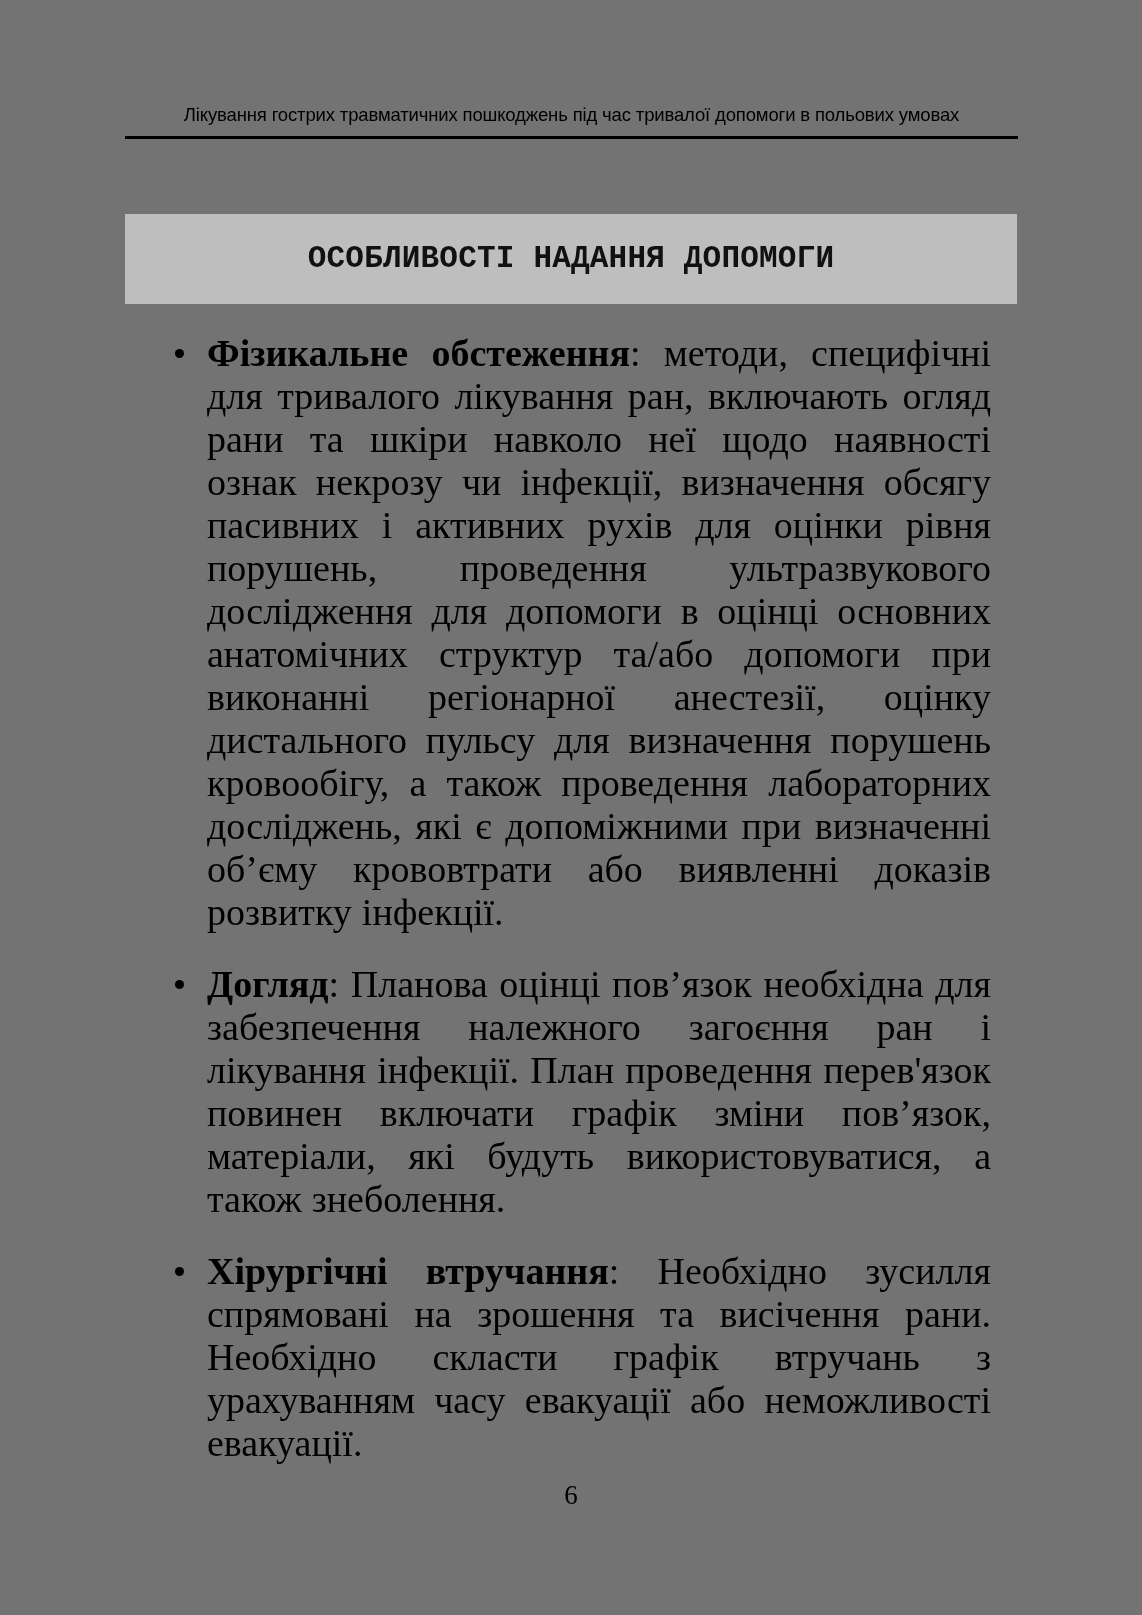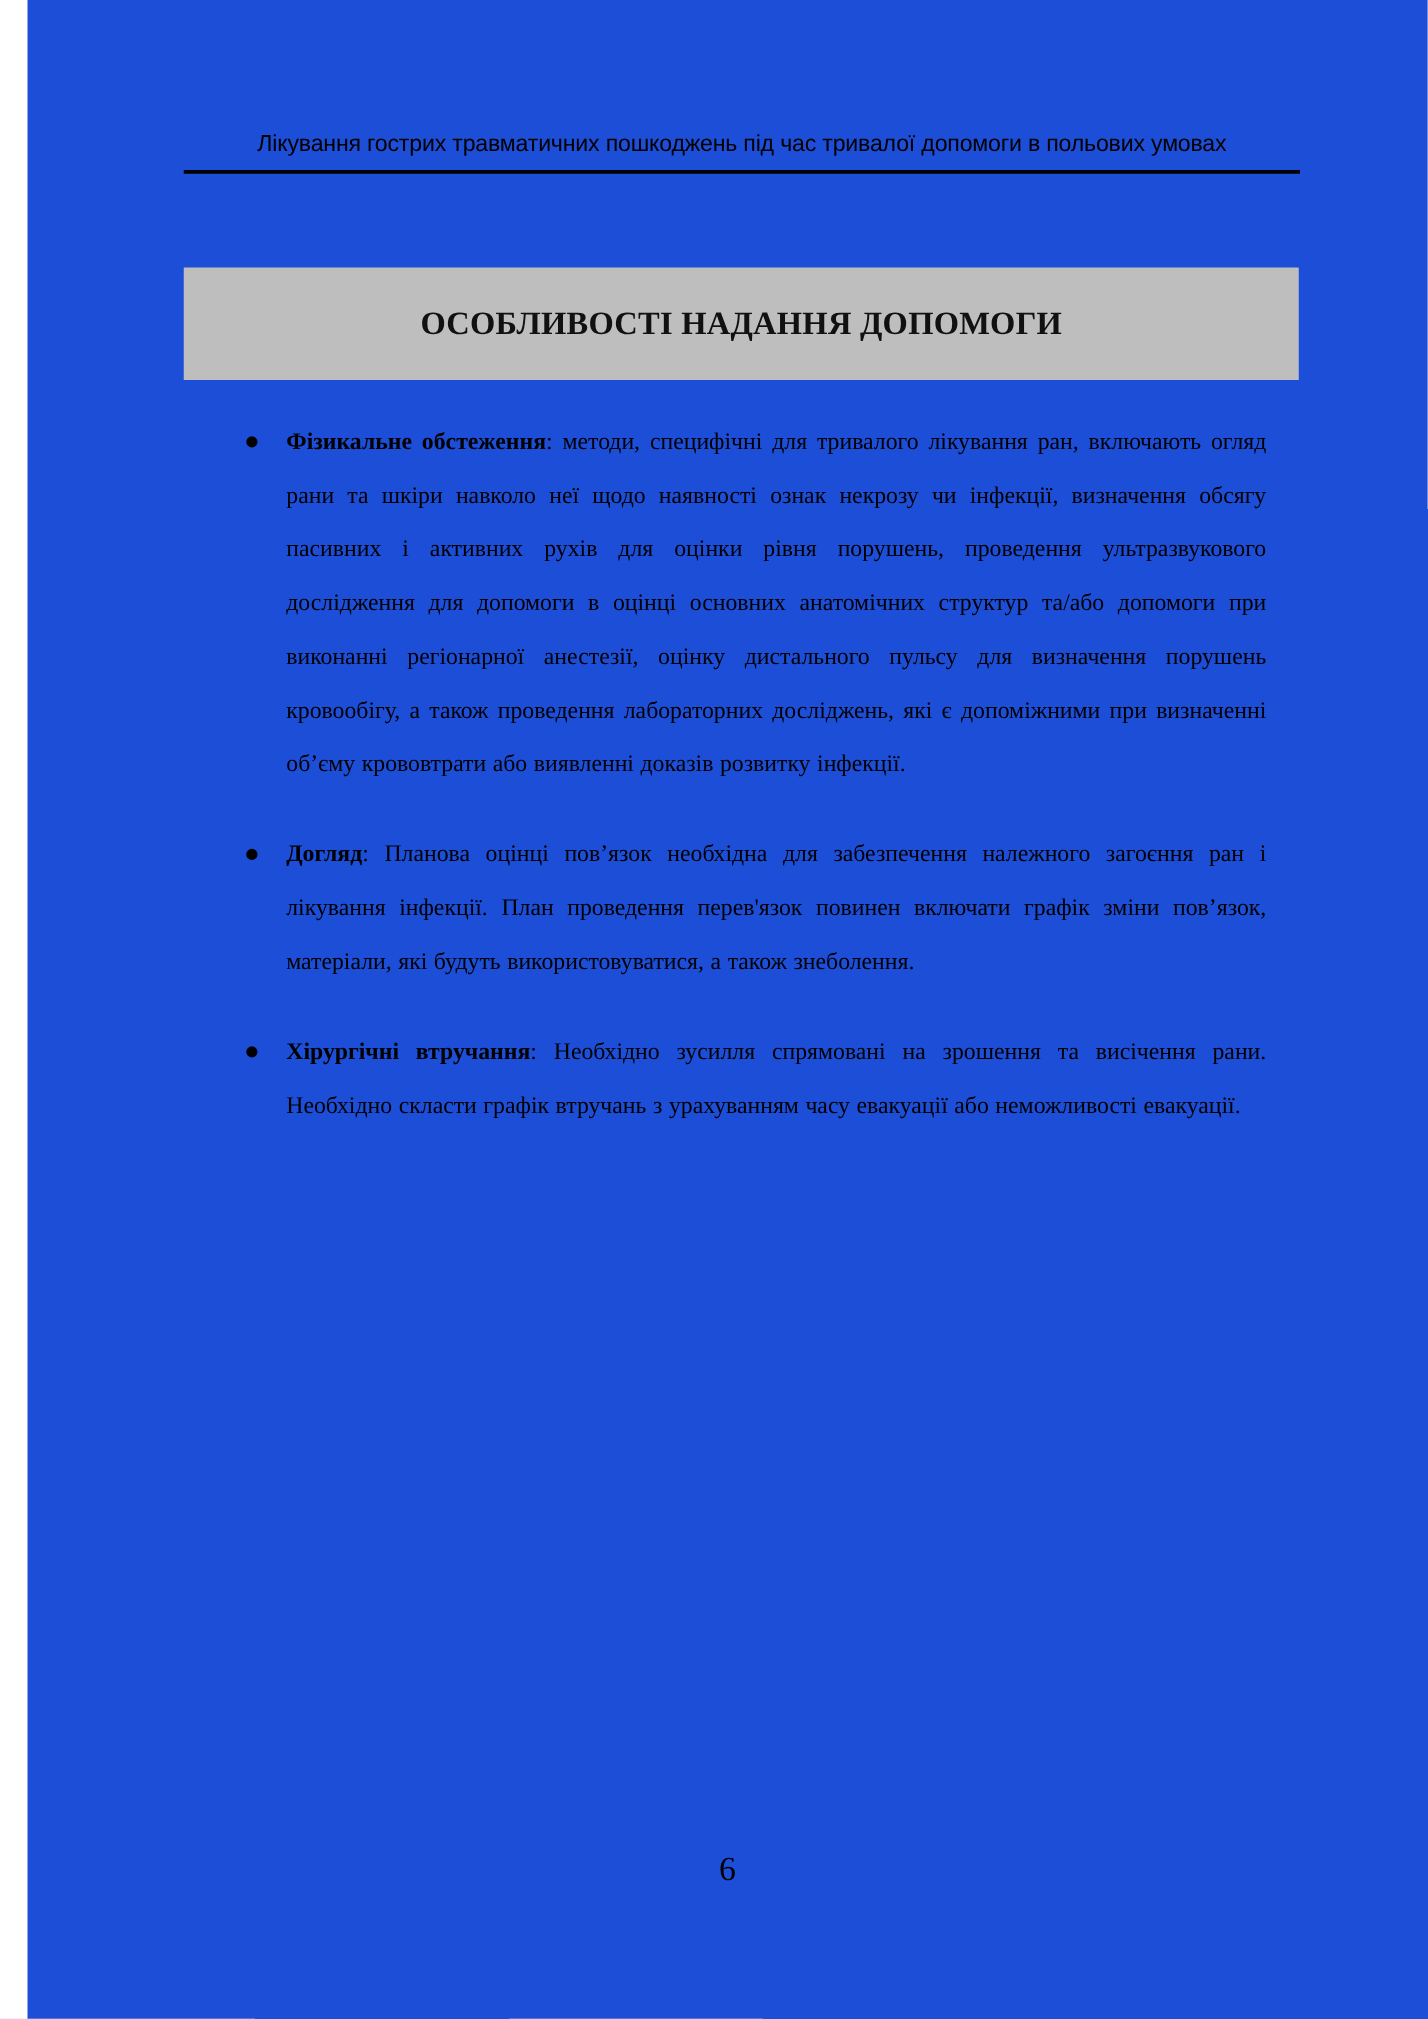--- a/index.html
+++ b/index.html
@@ -13,22 +13,21 @@
     height: 1615px;
     position: relative;
     font-family: "Liberation Serif", "DejaVu Serif", serif;
     color: #000000;
     overflow: hidden;
   }
 
   .page {
     position: absolute;
     inset: 0;
-    background: #1d4ed8;
-    margin-left: 22px;
+    background: #737373;
   }
 
   
   .running-header {
     position: absolute;
     left: 125px;
     top: 104px;
     width: 893px;
     font-family: "Liberation Sans", "DejaVu Sans", sans-serif;
     font-size: 18.5px;
@@ -54,23 +53,23 @@
     top: 214px;
     width: 892px;
     height: 90px;
     background: #bebebe;
     display: flex;
     flex-direction: column;
     align-items: center;
     justify-content: center;
   }
   .title-line {
-    font-family: Liberation Serif, serif;
+    font-family: Liberation Mono, monospace;
     font-weight: bold;
-    font-size: 26px;
+    font-size: 31px;
     line-height: 1.33;
     letter-spacing: 0.2px;
     text-align: center;
     color: #111111;
     white-space: nowrap;
   }
 
   
   .body-area {
     position: absolute;
@@ -97,21 +96,21 @@
 
   ul.bullets {
     list-style: none;
     margin: 0;
     padding: 0;
   }
   ul.bullets > li {
     position: relative;
     margin: 0 0 0 0;
     padding-left: 82px;
-    font-size: 19px;
+    font-size: 38px;
     line-height: 43px;
     text-align: justify;
     text-align-last: left;
     word-spacing: 0.5px;
   }
   ul.bullets > li + li {
     margin-top: 29px;
   }
   ul.bullets > li .bullet-dot {
     position: absolute;

